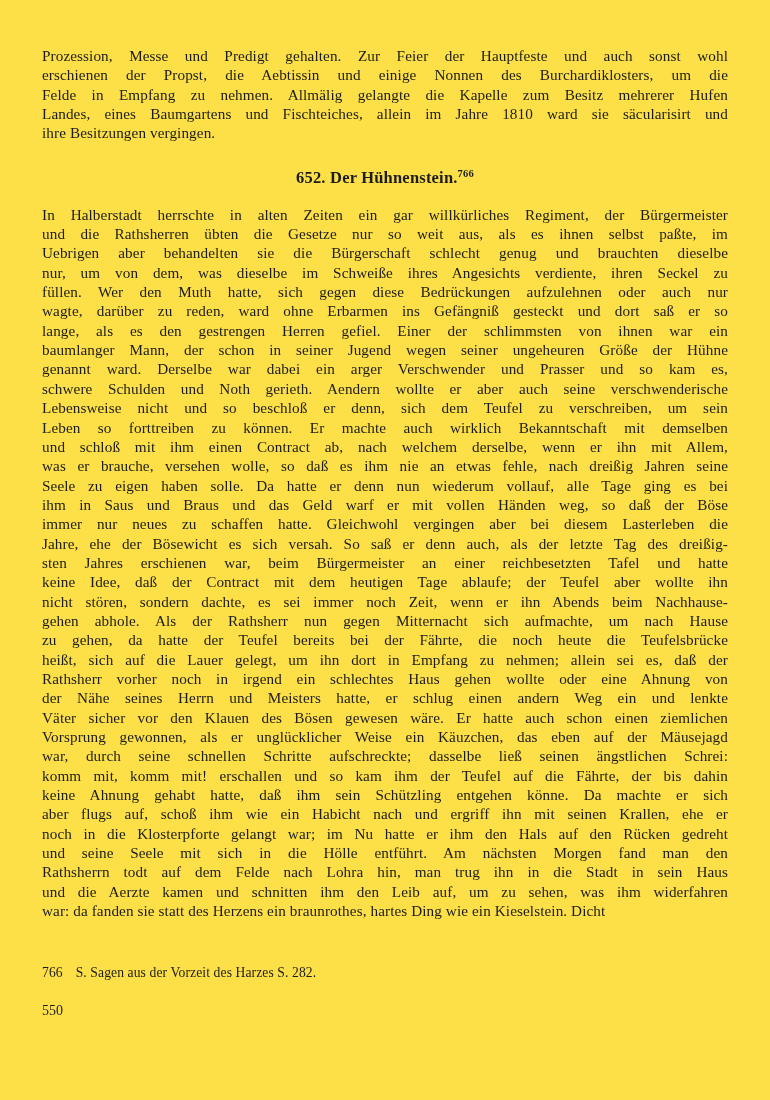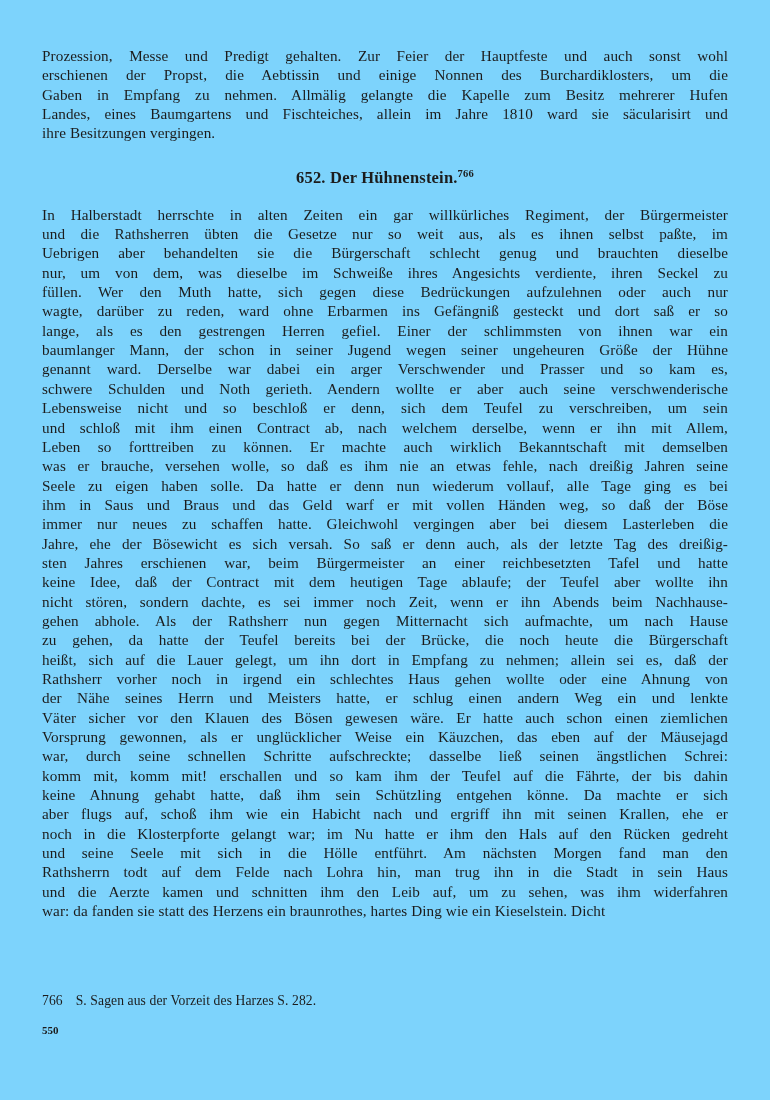--- a/index.html
+++ b/index.html
@@ -1,21 +1,21 @@
 <!DOCTYPE html>
 <html lang="de"><head>
 <meta charset="utf-8">
 <style>
   html, body { margin: 0; padding: 0; background: #ffffff; }
   .page {
     position: relative;
     width: 770px;
     height: 1100px;
     margin: 0 auto;
-    background: #7dd3fc;
+    background: #fde047;
     color: #1c1c1c;
     font-family: "Liberation Serif", "DejaVu Serif", serif;
     box-sizing: border-box;
     padding: 46px 42px 0 42px;
     overflow: hidden;
   }
   .para .line {
     font-size: 15.2px;
     line-height: 19.35px;
     text-align: justify;
@@ -35,72 +35,71 @@
     letter-spacing: 0.2px;
   }
   .heading sup {
     font-size: 10.5px;
     font-weight: bold;
     vertical-align: super;
     line-height: 0;
   }
   .body-para { }
   .footnote {
-    margin-top: 72px;
+    margin-top: 44px;
     font-size: 13.6px;
     line-height: 17px;
     letter-spacing: 0.1px;
   }
   .footnote .fn-marker { margin-right: 13px; }
   .pagenum {
-    margin-top: 13px;
-    font-size: 11px;
+    margin-top: 22px;
+    font-size: 14px;
     line-height: 16px;
-    font-weight: bold;
   }
 </style>
 </head>
 <body>
 
 <div class="page">
 
   <div class="para intro-para">
       <div class="line">Prozession, Messe und Predigt gehalten. Zur Feier der Hauptfeste und auch sonst wohl</div>
       <div class="line">erschienen der Propst, die Aebtissin und einige Nonnen des Burchardiklosters, um die</div>
-      <div class="line">Gaben in Empfang zu nehmen. Allmälig gelangte die Kapelle zum Besitz mehrerer Hufen</div>
+      <div class="line">Felde in Empfang zu nehmen. Allmälig gelangte die Kapelle zum Besitz mehrerer Hufen</div>
       <div class="line">Landes, eines Baumgartens und Fischteiches, allein im Jahre 1810 ward sie säcularisirt und</div>
       <div class="line">ihre Besitzungen vergingen.</div>
     </div>
 
   <h2 class="heading"><span>652. Der Hühnenstein.</span><sup>766</sup></h2>
 
   <div class="para body-para">
       <div class="line">In Halberstadt herrschte in alten Zeiten ein gar willkürliches Regiment, der Bürgermeister</div>
       <div class="line">und die Rathsherren übten die Gesetze nur so weit aus, als es ihnen selbst paßte, im</div>
       <div class="line">Uebrigen aber behandelten sie die Bürgerschaft schlecht genug und brauchten dieselbe</div>
       <div class="line">nur, um von dem, was dieselbe im Schweiße ihres Angesichts verdiente, ihren Seckel zu</div>
       <div class="line">füllen. Wer den Muth hatte, sich gegen diese Bedrückungen aufzulehnen oder auch nur</div>
       <div class="line">wagte, darüber zu reden, ward ohne Erbarmen ins Gefängniß gesteckt und dort saß er so</div>
       <div class="line">lange, als es den gestrengen Herren gefiel. Einer der schlimmsten von ihnen war ein</div>
       <div class="line">baumlanger Mann, der schon in seiner Jugend wegen seiner ungeheuren Größe der Hühne</div>
       <div class="line">genannt ward. Derselbe war dabei ein arger Verschwender und Prasser und so kam es,</div>
       <div class="line">schwere Schulden und Noth gerieth. Aendern wollte er aber auch seine verschwenderische</div>
       <div class="line">Lebensweise nicht und so beschloß er denn, sich dem Teufel zu verschreiben, um sein</div>
+      <div class="line">Leben so forttreiben zu können. Er machte auch wirklich Bekanntschaft mit demselben</div>
       <div class="line">und schloß mit ihm einen Contract ab, nach welchem derselbe, wenn er ihn mit Allem,</div>
-      <div class="line">Leben so forttreiben zu können. Er machte auch wirklich Bekanntschaft mit demselben</div>
       <div class="line">was er brauche, versehen wolle, so daß es ihm nie an etwas fehle, nach dreißig Jahren seine</div>
       <div class="line">Seele zu eigen haben solle. Da hatte er denn nun wiederum vollauf, alle Tage ging es bei</div>
       <div class="line">ihm in Saus und Braus und das Geld warf er mit vollen Händen weg, so daß der Böse</div>
       <div class="line">immer nur neues zu schaffen hatte. Gleichwohl vergingen aber bei diesem Lasterleben die</div>
       <div class="line">Jahre, ehe der Bösewicht es sich versah. So saß er denn auch, als der letzte Tag des dreißig-</div>
       <div class="line">sten Jahres erschienen war, beim Bürgermeister an einer reichbesetzten Tafel und hatte</div>
       <div class="line">keine Idee, daß der Contract mit dem heutigen Tage ablaufe; der Teufel aber wollte ihn</div>
       <div class="line">nicht stören, sondern dachte, es sei immer noch Zeit, wenn er ihn Abends beim Nachhause-</div>
       <div class="line">gehen abhole. Als der Rathsherr nun gegen Mitternacht sich aufmachte, um nach Hause</div>
-      <div class="line">zu gehen, da hatte der Teufel bereits bei der Brücke, die noch heute die Bürgerschaft</div>
+      <div class="line">zu gehen, da hatte der Teufel bereits bei der Fährte, die noch heute die Teufelsbrücke</div>
       <div class="line">heißt, sich auf die Lauer gelegt, um ihn dort in Empfang zu nehmen; allein sei es, daß der</div>
       <div class="line">Rathsherr vorher noch in irgend ein schlechtes Haus gehen wollte oder eine Ahnung von</div>
       <div class="line">der Nähe seines Herrn und Meisters hatte, er schlug einen andern Weg ein und lenkte</div>
       <div class="line">Väter sicher vor den Klauen des Bösen gewesen wäre. Er hatte auch schon einen ziemlichen</div>
       <div class="line">Vorsprung gewonnen, als er unglücklicher Weise ein Käuzchen, das eben auf der Mäusejagd</div>
       <div class="line">war, durch seine schnellen Schritte aufschreckte; dasselbe ließ seinen ängstlichen Schrei:</div>
       <div class="line">komm mit, komm mit! erschallen und so kam ihm der Teufel auf die Fährte, der bis dahin</div>
       <div class="line">keine Ahnung gehabt hatte, daß ihm sein Schützling entgehen könne. Da machte er sich</div>
       <div class="line">aber flugs auf, schoß ihm wie ein Habicht nach und ergriff ihn mit seinen Krallen, ehe er</div>
       <div class="line">noch in die Klosterpforte gelangt war; im Nu hatte er ihm den Hals auf den Rücken gedreht</div>

